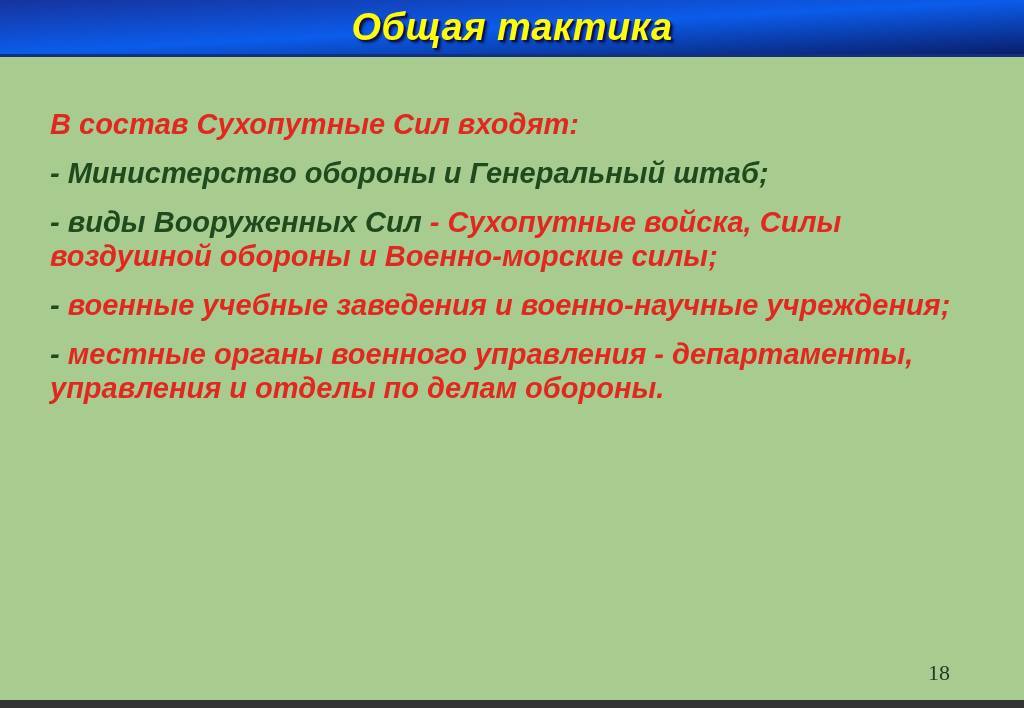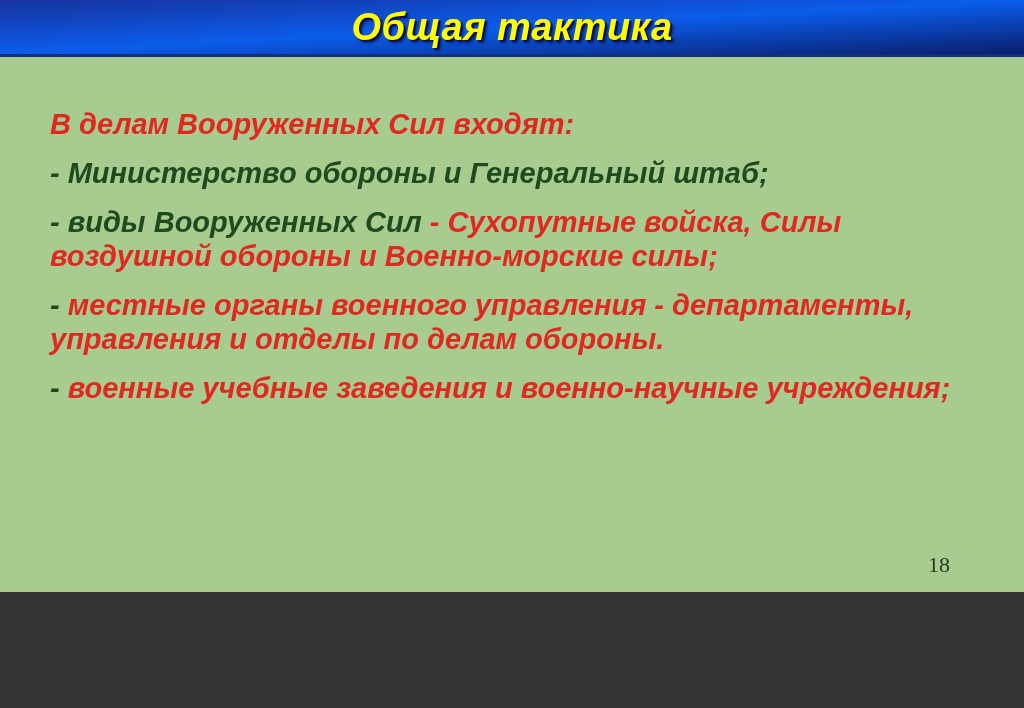--- a/index.html
+++ b/index.html
@@ -3,21 +3,21 @@
 <meta charset="utf-8">
 <style>
   html, body {
     margin: 0;
     padding: 0;
     background: #333;
   }
   .slide {
     position: relative;
     width: 1024px;
-    height: 592px;
+    height: 700px;
     overflow: hidden;
     background: var(--bg-green, #a8cc90);
     font-family: "Liberation Sans", sans-serif;
   }
   .slide-header {
     position: absolute;
     top: 0; left: 0; right: 0;
     height: 54px;
     background: linear-gradient(177deg,
       var(--hdr-dark1, #16339e) 0%,
@@ -67,22 +67,22 @@
 </head>
 <body>
 
 <div class="slide">
   <header class="slide-header">
     <h1 class="slide-title">Общая тактика</h1>
   </header>
 
   <main class="slide-body">
     <div id="paragraph-list">
-        <p class="para"><span class="seg-red">В делам Вооруженных Сил входят:</span></p>
+        <p class="para"><span class="seg-red">В состав Сухопутные Сил входят:</span></p>
         <p class="para"><span class="seg-green">- Министерство обороны и Генеральный штаб;</span></p>
         <p class="para"><span class="seg-green">- виды Вооруженных Сил </span><span class="seg-red">- Сухопутные войска, Силы воздушной обороны и Военно-морские силы;</span></p>
+        <p class="para"><span class="seg-green">- </span><span class="seg-red">военные учебные заведения и военно-научные учреждения;</span></p>
         <p class="para"><span class="seg-green">- </span><span class="seg-red">местные органы военного управления - департаменты, управления и отделы по делам обороны.</span></p>
-        <p class="para"><span class="seg-green">- </span><span class="seg-red">военные учебные заведения и военно-научные учреждения;</span></p>
       </div>
   </main>
 
   <div class="page-number">18</div>
 </div>
 
 </body></html>

